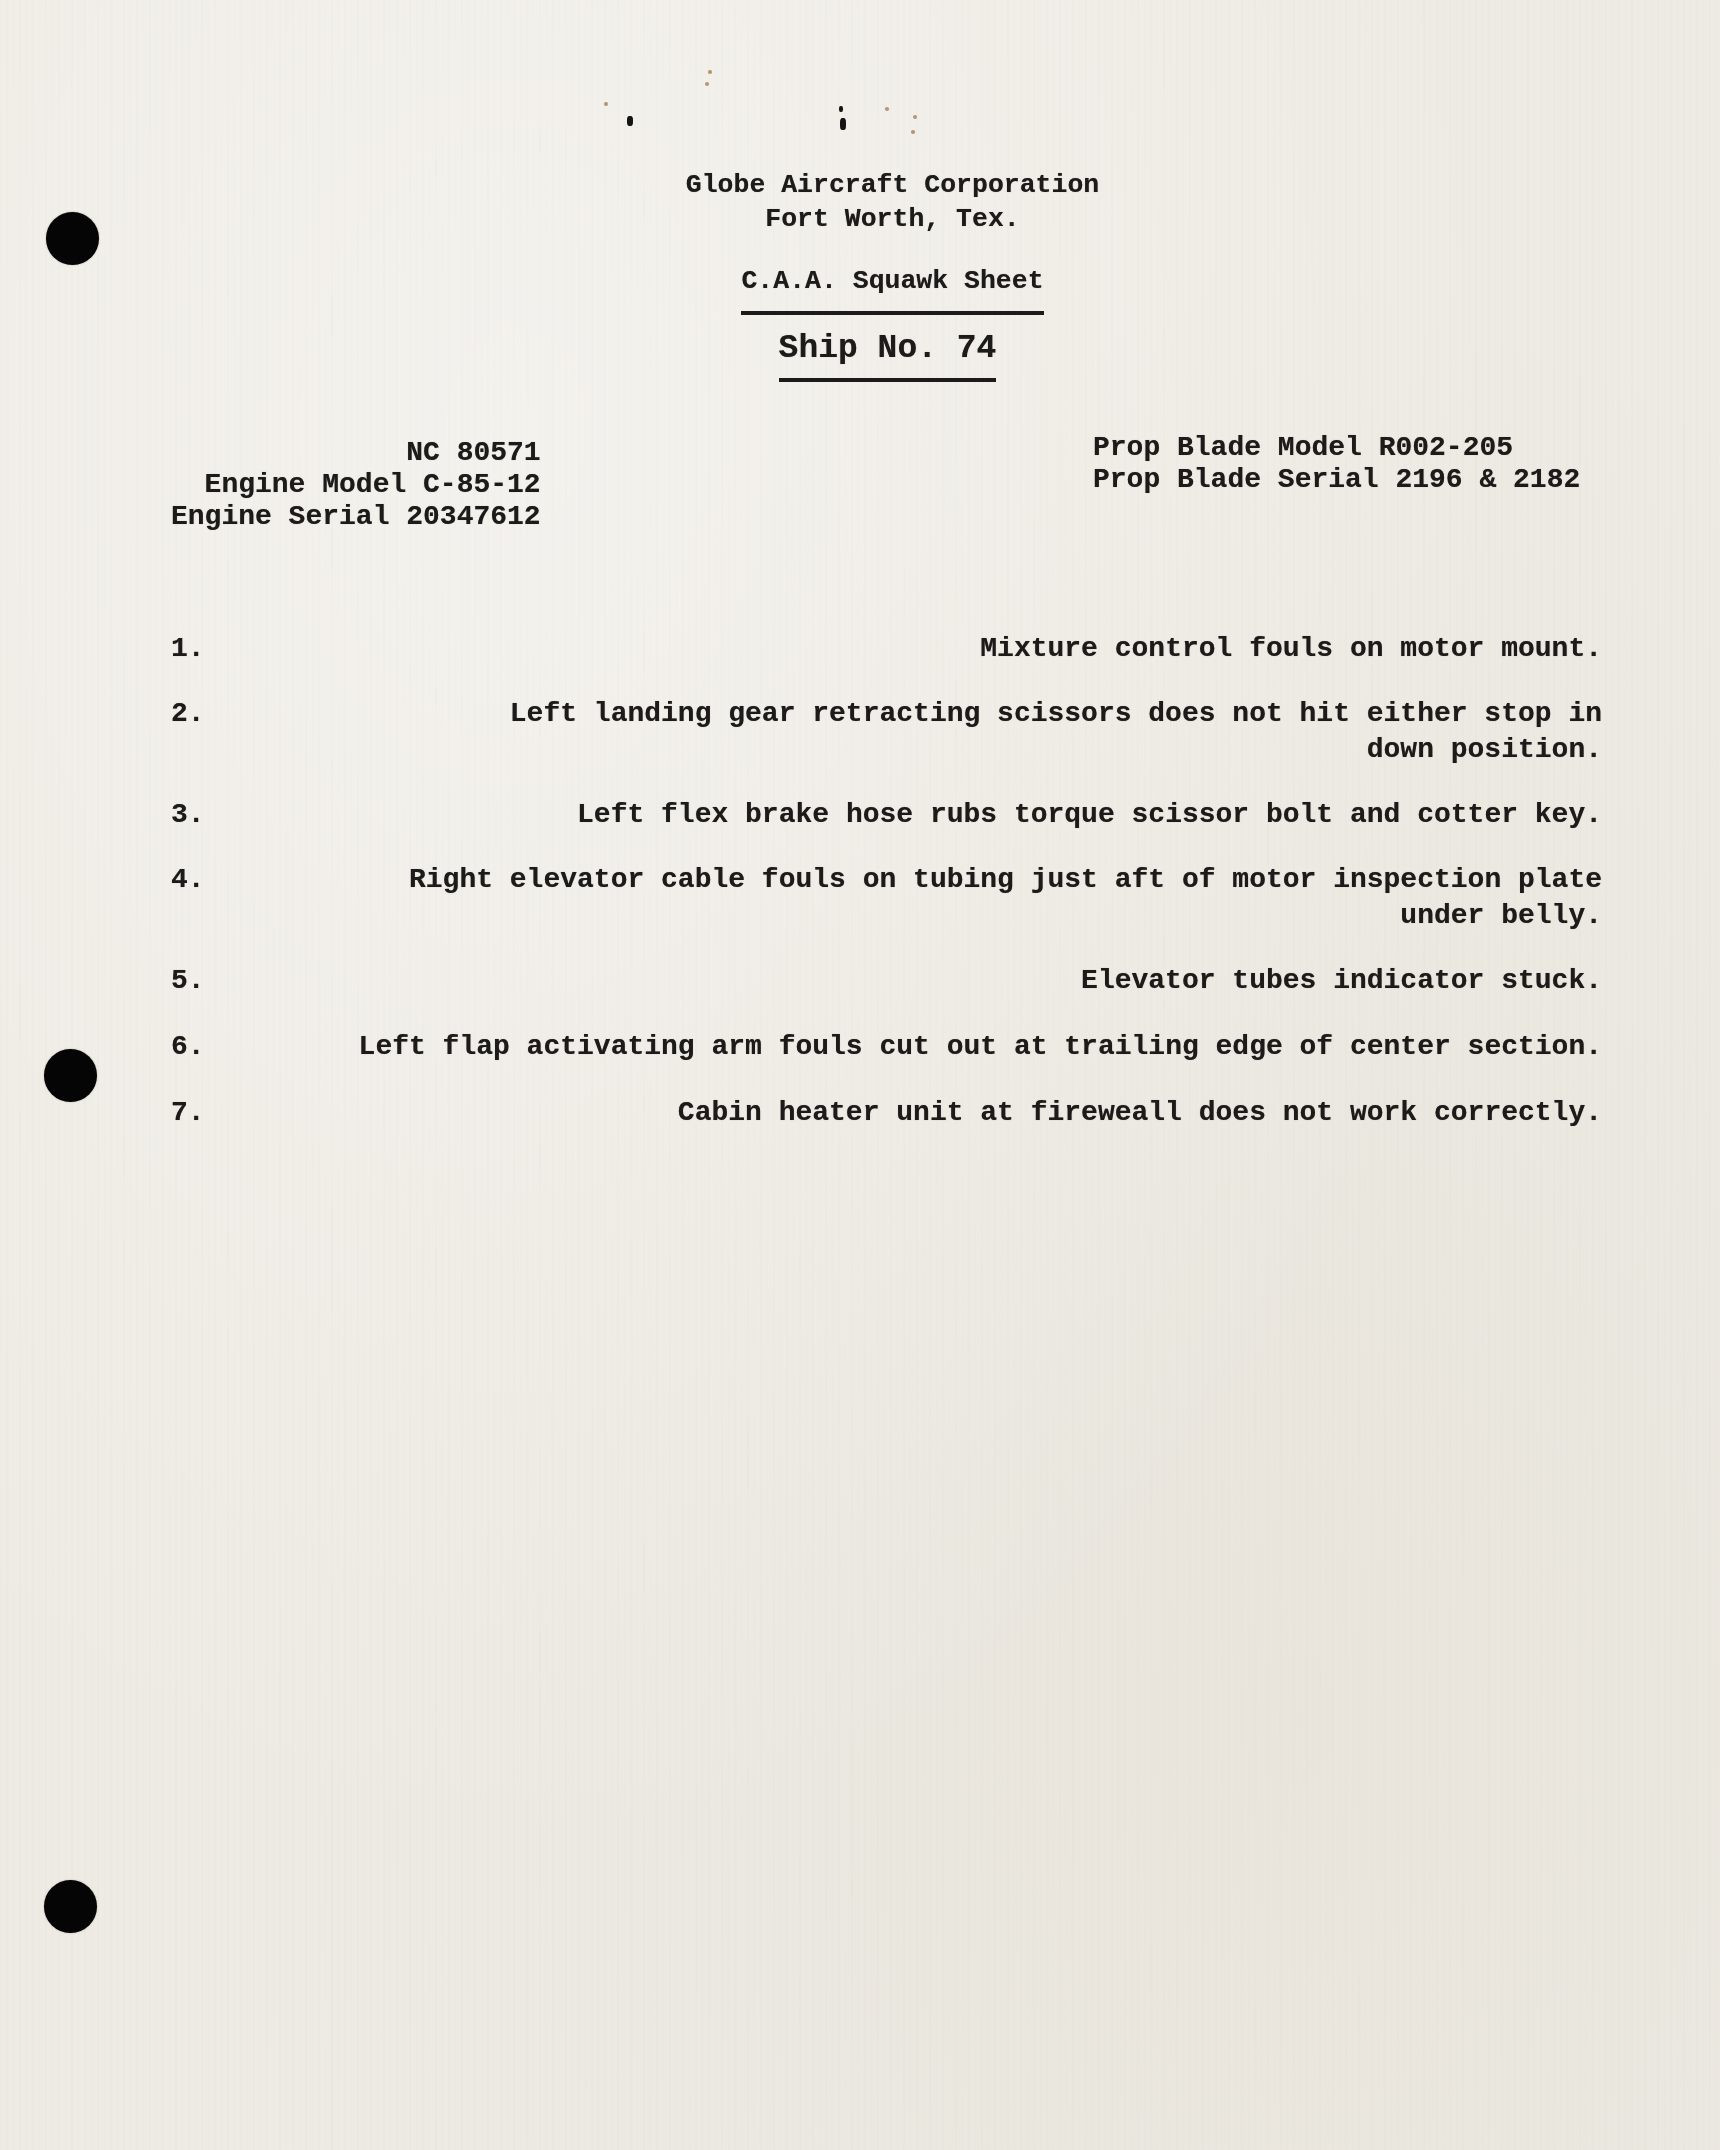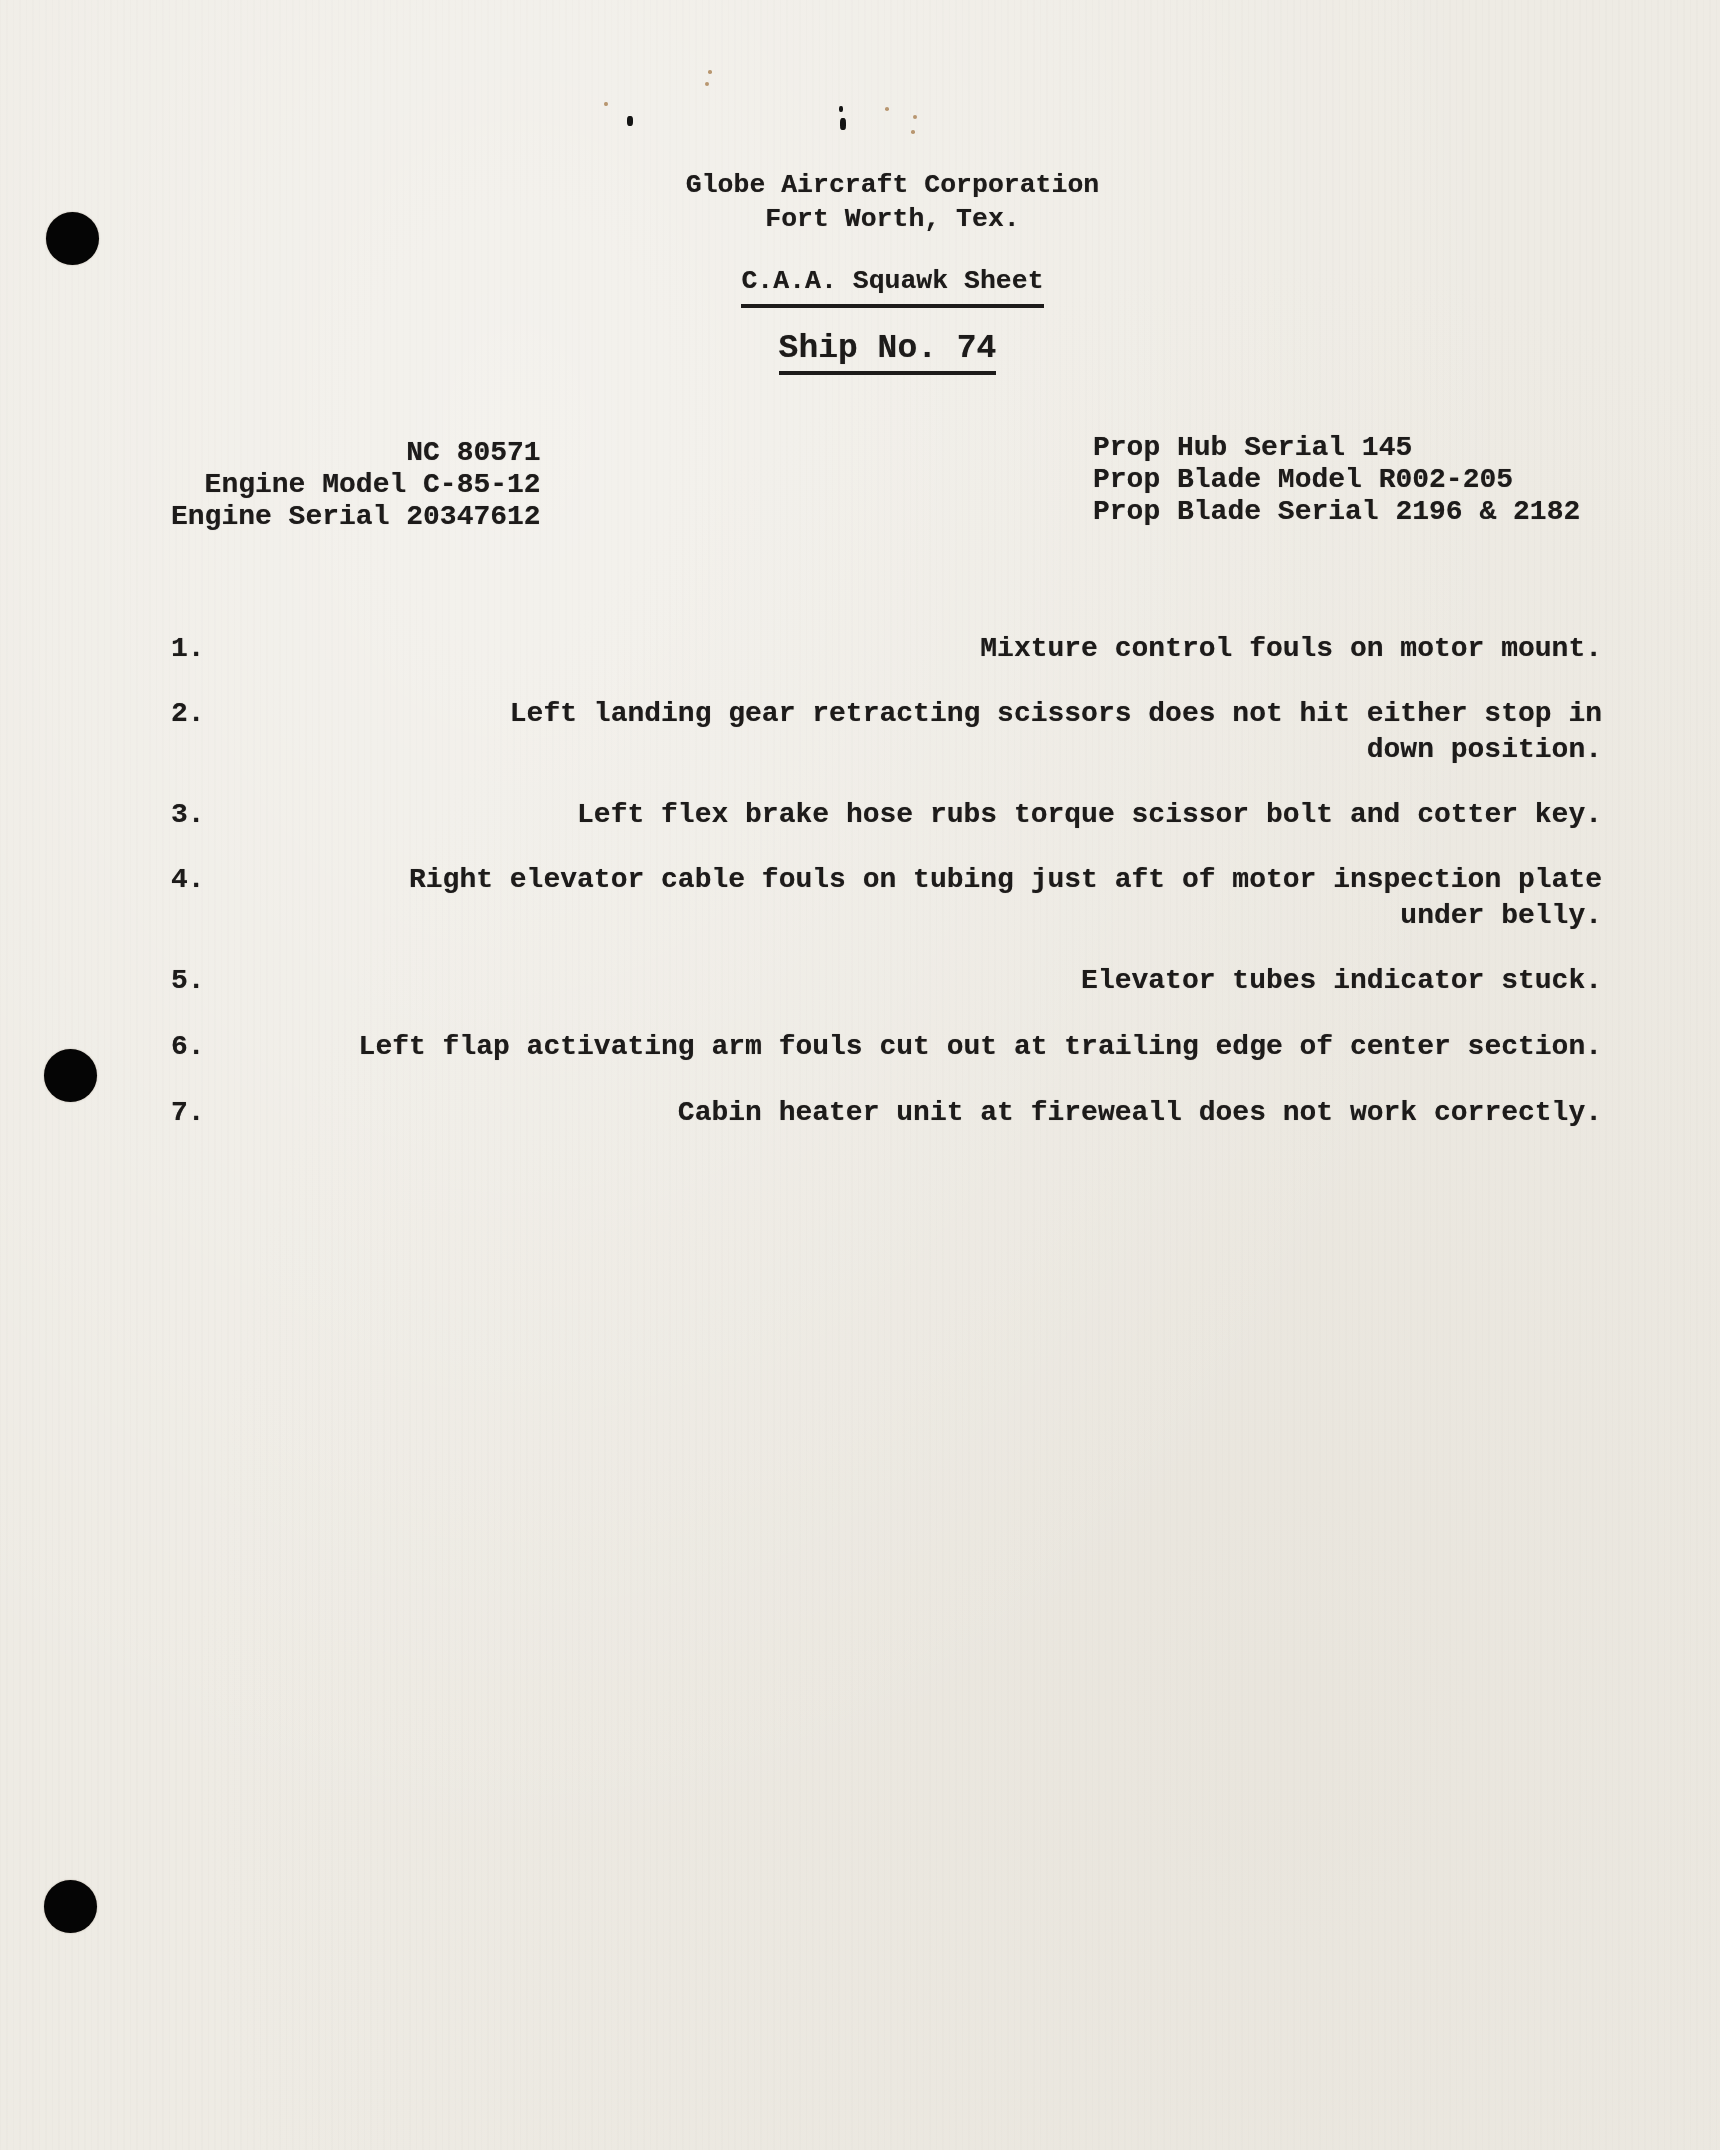--- a/index.html
+++ b/index.html
@@ -58,21 +58,21 @@
       left: 0;
       width: 1721px;
       text-align: center;
     }
     .header-line {
       font-size: 26.5px;
     }
     .underlined {
       display: inline-block;
       border-bottom: 4.3px solid #1d1b1a;
-      padding-bottom: 8px;
+      padding-bottom: 15px;
       line-height: 29px;
     }
     .info-block {
       position: absolute;
     }
     .info-block .typed-row {
       display: block;
       font-size: 28px;
       font-weight: bold;
       line-height: 32px;
@@ -139,21 +139,20 @@
   <span class="typed underlined" style="position:relative; font-size:33px;">Ship No. 74</span>
 </div>
 
 <div class="info-block" style="left:171px; top:437px;text-align:right;">
   <span class="typed-row">NC 80571</span>
   <span class="typed-row">Engine Model C-85-12</span>
   <span class="typed-row">Engine Serial 20347612</span>
 </div>
 
 <div class="info-block" style="left:1093px; top:432px;">
-  <span class="typed-row">Prop Hub Serial 145</span>
   <span class="typed-row">Prop Blade Model R002-205</span>
   <span class="typed-row">Prop Blade Serial 2196 &amp; 2182</span>
 </div>
 
 <ol class="squawk-list">
   <li class="squawk-item" style="margin-bottom:29px;">
     <span class="squawk-num">1.</span>
     <span class="squawk-text">Mixture control fouls on motor mount.</span>
   </li>
   <li class="squawk-item" style="margin-bottom:29px;">

